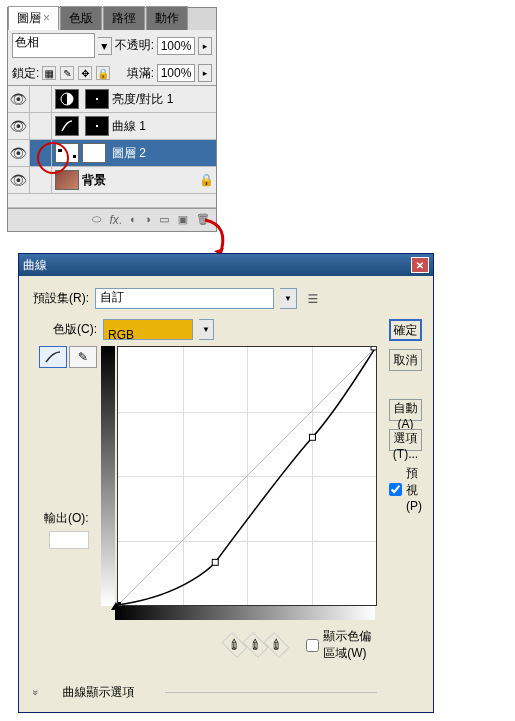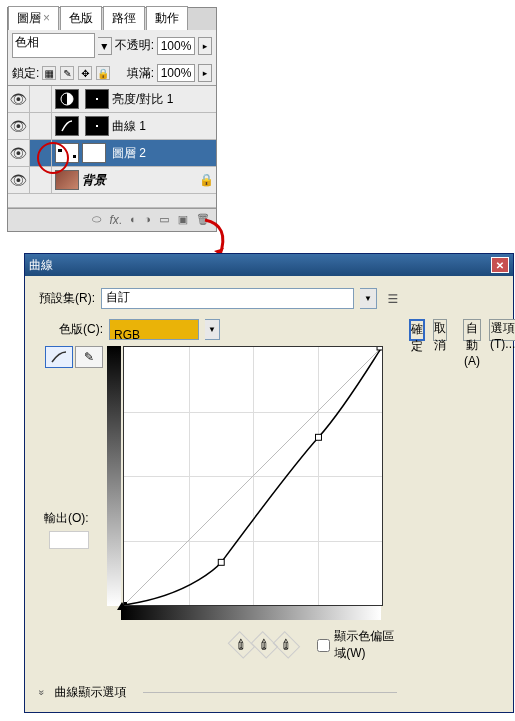--- a/index.html
+++ b/index.html
@@ -1,19 +1,19 @@
 <!DOCTYPE html>
 <html><head>
 <meta charset="utf-8">
 <style>
 *{box-sizing:border-box;margin:0;padding:0;font-family:"Microsoft JhengHei","PMingLiU",sans-serif;font-size:12px}
 body{background:#fff;width:515px;height:721px;position:relative}
 .layers-panel{position:absolute;left:7px;top:7px;width:210px;background:#ececec;border:1px solid #888}
 .lp-tabs{display:flex;background:#d6d6d6;height:22px;align-items:flex-end}
-.lp-tab{padding:3px 8px;border:1px solid #999;border-bottom:none;margin-right:1px;background:#ffffff;cursor:pointer}
+.lp-tab{padding:3px 8px;border:1px solid #999;border-bottom:none;margin-right:1px;background:#737373;cursor:pointer}
 .lp-tab.active{background:#ffffff}
 .lp-tab-close{margin-left:2px;color:#888}
 .lp-opts{display:flex;align-items:center;padding:3px 4px;gap:3px}
 .lp-select{border:1px solid #999;background:#fff;height:25px;flex:1;padding:0 2px}
 .lp-select-btn{width:14px;height:18px;border:1px solid #999;border-left:none;background:#eee;display:flex;align-items:center;justify-content:center}
 .lp-field{width:38px;height:18px;border:1px solid #999;background:#fff;text-align:center}
 .lp-arrow{width:14px;height:18px;border:1px solid #999;background:#eee;display:flex;align-items:center;justify-content:center;font-size:9px}
 .lp-lock-row{display:flex;align-items:center;padding:3px 4px;gap:3px}
 .lp-lock-icons{display:flex;gap:4px}
 .lp-lock-icons span{width:14px;height:14px;border:1px solid #aaa;display:flex;align-items:center;justify-content:center;font-size:10px}
@@ -23,27 +23,27 @@
 .lp-eye{width:22px;height:100%;display:flex;align-items:center;justify-content:center;border-right:1px solid #bbb;color:#333;font-size:14px}
 .lp-layer.sel .lp-eye{color:#333;background:#ececec}
 .lp-link{width:22px;height:100%;border-right:1px solid #bbb}
 .lp-thumb{width:24px;height:20px;border:1px solid #666;margin:0 3px;background:#000;display:flex;align-items:center;justify-content:center}
 .lp-thumb.white{background:#fff}
 .lp-thumb .dot{width:2px;height:2px;background:#fff}
 .lp-mask{width:24px;height:20px;border:1px solid #666;background:#fff;margin-right:6px}
 .lp-name{flex:1}
 .lp-lock{width:18px;text-align:center;color:#666}
 .lp-layer.bg .lp-thumb{background:linear-gradient(135deg,#8b4a3a,#c8856b);position:relative;overflow:hidden}
-.lp-layer.bg .lp-name{font-style:italic;font-weight:bold}
+.lp-layer.bg .lp-name{font-weight:bold}
 .lp-bottom{display:flex;justify-content:flex-end;gap:8px;padding:4px 6px;background:#e0e0e0}
 .lp-bottom span{color:#666;cursor:pointer;font-size:11px}
 .adj-circle{position:absolute;left:37px;top:142px;width:32px;height:32px;border:2px solid #c00;border-radius:50%;pointer-events:none;background:radial-gradient(circle at center,transparent 40%,rgba(204,0,0,0)41%)}
 .arrow-curve{position:absolute;left:200px;top:215px;width:30px;height:40px}
 .arrow-curve svg{overflow:visible}
-.curves-dialog{position:absolute;left:24px;top:253px;width:490px;height:460px;border:1px solid #0a246a;background:#ece9d8}
+.curves-dialog{position:absolute;left:18px;top:253px;width:416px;height:460px;border:1px solid #0a246a;background:#ece9d8}
 .cd-title{height:22px;background:linear-gradient(#3a6ea5,#1e4a7a);color:#fff;display:flex;align-items:center;padding:0 4px;justify-content:space-between}
 .cd-close{width:18px;height:16px;background:#c75050;border:1px solid #fff;display:flex;align-items:center;justify-content:center;color:#fff;cursor:pointer;font-size:10px;font-weight:bold}
 .cd-body{padding:12px 14px}
 .cd-row{display:flex;align-items:center;gap:6px;margin-bottom:10px}
 .cd-label{min-width:50px;text-align:right}
 .cd-preset{flex:1;height:21px;border:1px solid #7f9db9;background:#ffffff;padding:0 4px}
 .cd-preset-btn{width:17px;height:21px;border:1px solid #7f9db9;border-left:none;background:#e8e8e8;display:flex;align-items:center;justify-content:center;font-size:8px}
 .cd-menu{width:20px;height:20px;display:flex;align-items:center;justify-content:center;color:#555}
 .cd-main{display:flex;gap:12px}
 .cd-left{flex:1}
@@ -59,23 +59,23 @@
 .cd-chart .grid-line{position:absolute;background:#ddd}
 .gl-v{width:1px;height:100%;top:0}
 .gl-h{height:1px;width:100%;left:0}
 .cd-chart svg{position:absolute;inset:0}
 .cd-x-grad{height:14px;flex:1;background:linear-gradient(to right,#000,#fff);margin-left:64px;max-width:260px;position:relative}
 .cd-x-tri{position:absolute;left:-4px;top:-4px;width:0;height:0;border-left:5px solid transparent;border-right:5px solid transparent;border-bottom:8px solid #000}
 .cd-x-label{margin-left:64px;margin-top:4px}
 .cd-eyedrops{display:flex;gap:6px;margin-left:130px;margin-top:8px;align-items:center}
 .cd-eyedrop{width:22px;height:22px;border:1px solid #ccc;display:flex;align-items:center;justify-content:center;transform:rotate(-45deg);font-size:14px}
 .cd-clip-cb{display:flex;align-items:center;gap:4px;margin-left:16px}
-.cd-more{display:flex;align-items:center;gap:10px;margin-top:14px;padding-top:8px}
+.cd-more{display:flex;align-items:center;gap:24px;margin-top:14px;padding-top:8px}
 .cd-more-chev{display:inline-block;transform:rotate(90deg);font-size:10px;color:#555}
-.cd-right{width:90px;display:flex;flex-direction:row;gap:8px;align-items:stretch}
+.cd-right{width:90px;display:flex;flex-direction:column;gap:8px;align-items:stretch}
 .cd-btn{height:22px;border:1px solid #919b9c;background:#ece9d8;cursor:pointer}
 .cd-btn.primary{border:2px solid #316ac5}
 .cd-btn.dis{color:#999}
 .cd-cb{display:flex;align-items:center;gap:4px;margin-top:6px}
 .output-label{position:absolute;left:44px;top:510px;display:flex;flex-direction:column;align-items:flex-end;gap:2px}
 </style>
 </head>
 <body>
 
 <div class="layers-panel">

